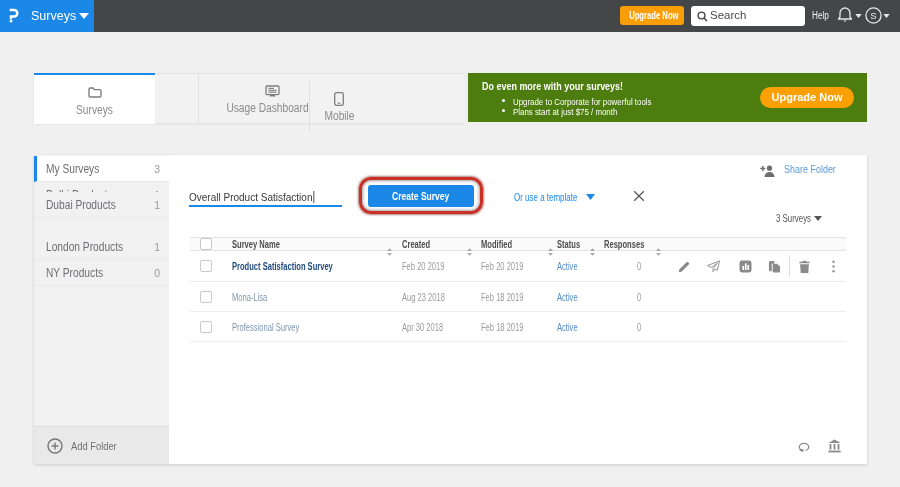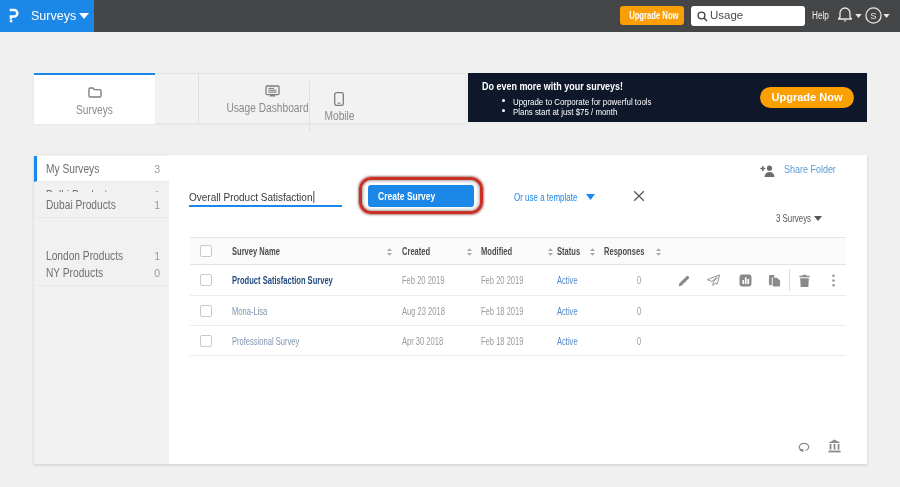--- a/index.html
+++ b/index.html
@@ -18,21 +18,21 @@
 
   
   #tabs { position:absolute; left:34px; top:73px; width:431px; height:50px; background:#f2f2f2; border-top:1px solid #e2e2e2; box-shadow:0 1px 2px rgba(0,0,0,.08); }
   .tab { position:absolute; top:-1px; height:51px; text-align:center; }
   .tab .lbl { position:absolute; left:0; width:100%; top:28px; font-size:12px; color:#8a8a8a; transform:scaleX(.85); }
   #tab1 { left:0; width:121px; background:#fff; border-top:2px solid #1b87e6; }
   #tab2 { left:121px; width:154px; border-left:1px solid #e0e0e0;margin-left:43px; } #tab2 .lbl { left:-8px; }
   #tab3 { left:275px; width:156px; border-left:1px solid #e0e0e0;margin-top:8px; } #tab3 .lbl { left:-48px; }
 
   
-  #banner { position:absolute; left:468px; top:73px; width:399px; height:49px; background:#0f172a; color:#fff; }
+  #banner { position:absolute; left:468px; top:73px; width:399px; height:49px; background:#4d7c0f; color:#fff; }
   #banner h3 { position:absolute; left:14px; top:7px; font-size:11.5px; font-weight:bold; white-space:nowrap; transform:scaleX(.78); transform-origin:left center; }
   #banner .b1 { position:absolute; left:45px; top:22.5px; font-size:9.5px; white-space:nowrap; transform:scaleX(.83); transform-origin:left center; }
   #banner .b2 { position:absolute; left:45px; top:33px; font-size:9.5px; white-space:nowrap; transform:scaleX(.83); transform-origin:left center; }
   #banner .dot { position:absolute; width:3px; height:3px; border-radius:50%; background:#fff; left:34px; }
   #bpill { position:absolute; left:292px; top:14px; width:94px; height:21px; background:#faa003; border-radius:10.5px; color:#fff; font-size:11px; font-weight:bold; text-align:center; line-height:21px; white-space:nowrap; }
 
   
   #card { position:absolute; left:34px; top:155px; width:833px; height:309px; background:#fff; box-shadow:0 1px 3px rgba(0,0,0,.15); }
 
   
@@ -42,28 +42,28 @@
   .srow .ct { position:absolute; right:9px; font-size:10.5px; color:#9b9b9b; }
   .srow.sel { background:#fff; border-left:3px solid #1b87e6; border-bottom:1px solid #e9e9e9; }
   .srow.sel .nm { left:9px; }
   #sfoot { position:absolute; left:0; bottom:0; width:135px; height:38px; background:#e9e9e9; border-top:1px solid #ddd; color:#707070; font-size:12px; line-height:38px; }
   #sfoot span.t { position:absolute; left:37px; font-size:11px; transform:scaleX(.85); transform-origin:left center; }
 
   
   #sharefolder { position:absolute; left:750px; top:8px; font-size:11.5px; color:#5b9bd5; transform:scaleX(.78); transform-origin:left center; white-space:nowrap; }
   #newinput { position:absolute; left:155px; top:32px; width:153px; height:20px; border-bottom:2px solid #1b87e6; font-size:11.5px; color:#3a3a3a; line-height:20px; white-space:nowrap; } #newinput .tx { display:inline-block; transform:scaleX(.87); transform-origin:left center; }
   #redring { position:absolute; left:325px; top:22px; width:124px; height:37px; border:3px solid #c93126; border-radius:12px; box-shadow:0 0 2px 1px rgba(110,25,15,.55), inset 0 0 3px 1px rgba(70,70,80,.5); }
-  #createbtn { position:absolute; left:334px; top:29.5px; width:106px; height:22px; background:#1b87e6; border-radius:3px; color:#fff; font-size:11.5px; font-weight:bold; line-height:22px; white-space:nowrap; } #createbtn span { display:inline-block; transform:scaleX(.74); transform-origin:center; }
+  #createbtn { position:absolute; left:334px; top:29.5px; width:106px; height:22px; background:#1b87e6; border-radius:3px; color:#fff; font-size:11.5px; font-weight:bold; text-align:center; line-height:22px; white-space:nowrap; } #createbtn span { display:inline-block; transform:scaleX(.74); transform-origin:center; }
   #template { position:absolute; left:480px; top:36px; font-size:10.5px; color:#1b87e6; transform:scaleX(.76); transform-origin:left center; white-space:nowrap; }
   #xclose { position:absolute; left:599px; top:35px; width:12px; height:12px; }
   #threesurveys { position:absolute; left:742px; top:57px; font-size:10.5px; color:#555; transform:scaleX(.75); transform-origin:left center; white-space:nowrap; }
 
   
   #table { position:absolute; left:156px; top:82px; width:656px; }
-  #thead { position:relative; height:28px; background:#fafafa; border-top:1px solid #e3e3e3; border-bottom:1px solid #e3e3e3; font-size:10.5px; font-weight:bold; color:#4d4d4d; }
+  #thead { position:relative; height:14px; background:#fafafa; border-top:1px solid #e3e3e3; border-bottom:1px solid #e3e3e3; font-size:10.5px; font-weight:bold; color:#4d4d4d; }
   .trow { position:relative; height:30px; border-bottom:1px solid #ececec; font-size:10.5px; color:#9b9b9b; } .trow.first { height:31px; }
   .cell { position:absolute; top:50%; transform:translateY(-50%) scaleX(.72); transform-origin:left center; white-space:nowrap; }
   .cb { position:absolute; left:10px; top:50%; transform:translateY(-50%); width:12px; height:12px; border:1px solid #c9c9c9; border-radius:2px; background:#fff; }
   .cname { left:42px; }
   .ccreated { left:212px; }
   .cmod { left:291px; }
   .cstatus { left:367px; }
   .cresp { left:414px; }
   .active { color:#5289c7; }
   .r0 { left:447px; }
@@ -86,21 +86,21 @@
     <svg class="abs" style="left:79px;top:13px" width="10" height="6" viewBox="0 0 10 6">
         <path d="M0 0 L10 0 L5 6 Z" fill="#fff"></path>
       </svg>
   </div>
   <div id="upgraded"><span>Upgrade Now</span></div>
   <div id="searchbox">
     <svg class="abs" style="left:6px;top:5px" width="11" height="11" viewBox="0 0 11 11">
         <circle cx="4.5" cy="4.5" r="3.4" fill="none" stroke="#444" stroke-width="1.4"></circle>
         <line x1="7" y1="7" x2="10" y2="10" stroke="#444" stroke-width="1.4"></line>
       </svg>
-    <span>Usage</span>
+    <span>Search</span>
   </div>
   <span id="help">Help</span>
   <svg class="abs" style="left:838px;top:7px" width="14" height="16" viewBox="0 0 14 16">
     <path d="M7 1 a5 5 0 0 1 5 5 v4 l1.6 2 H0.4 L2 10 V6 a5 5 0 0 1 5-5 Z" fill="none" stroke="#e8e8e8" stroke-width="1.3"></path>
     <path d="M5.5 13.6 a1.6 1.6 0 0 0 3 0 Z" fill="#e8e8e8"></path>
   </svg>
   <svg class="abs" style="left:855px;top:14px" width="7" height="4" viewBox="0 0 8 5">
       <path d="M0 0 L8 0 L4 5 Z" fill="#e8e8e8"></path>
     </svg>
   <svg class="abs" style="left:865px;top:7px" width="17" height="17" viewBox="0 0 17 17">
@@ -154,28 +154,36 @@
         <span class="ct">3</span>
       </div>
     <div class="srow" style="top:27px">
         <span class="nm">Delhi Products</span>
         <span class="ct">1</span>
       </div>
     <div class="srow" style="top:37px">
         <span class="nm">Dubai Products</span>
         <span class="ct">1</span>
       </div>
-    <div class="srow" style="top:88px">
+    <div class="srow" style="top:79px">
         <span class="nm">London Products</span>
         <span class="ct">1</span>
       </div>
     <div class="srow" style="top:105px">
         <span class="nm">NY Products</span>
         <span class="ct">0</span>
       </div>
+    <div id="sfoot">
+      <svg class="abs" style="left:13px;top:11px" width="16" height="16" viewBox="0 0 16 16">
+          <circle cx="8" cy="8" r="7" fill="none" stroke="#757575" stroke-width="1.4"></circle>
+          <line x1="4.5" y1="8" x2="11.5" y2="8" stroke="#757575" stroke-width="1.4"></line>
+          <line x1="8" y1="4.5" x2="8" y2="11.5" stroke="#757575" stroke-width="1.4"></line>
+        </svg>
+      <span class="t">Add Folder</span>
+    </div>
   </div>
 
   <div id="sharefolder">Share Folder</div>
   <svg class="abs" style="left:726px;top:10px" width="15" height="12" viewBox="0 0 15 12">
     <circle cx="9.5" cy="3.2" r="2.6" fill="#6d6d6d"></circle>
     <path d="M4.5 12 a5 5 0 0 1 10 0 Z" fill="#6d6d6d"></path>
     <line x1="2.8" y1="1" x2="2.8" y2="6" stroke="#6d6d6d" stroke-width="1.5"></line>
     <line x1="0.3" y1="3.5" x2="5.3" y2="3.5" stroke="#6d6d6d" stroke-width="1.5"></line>
   </svg>
 

